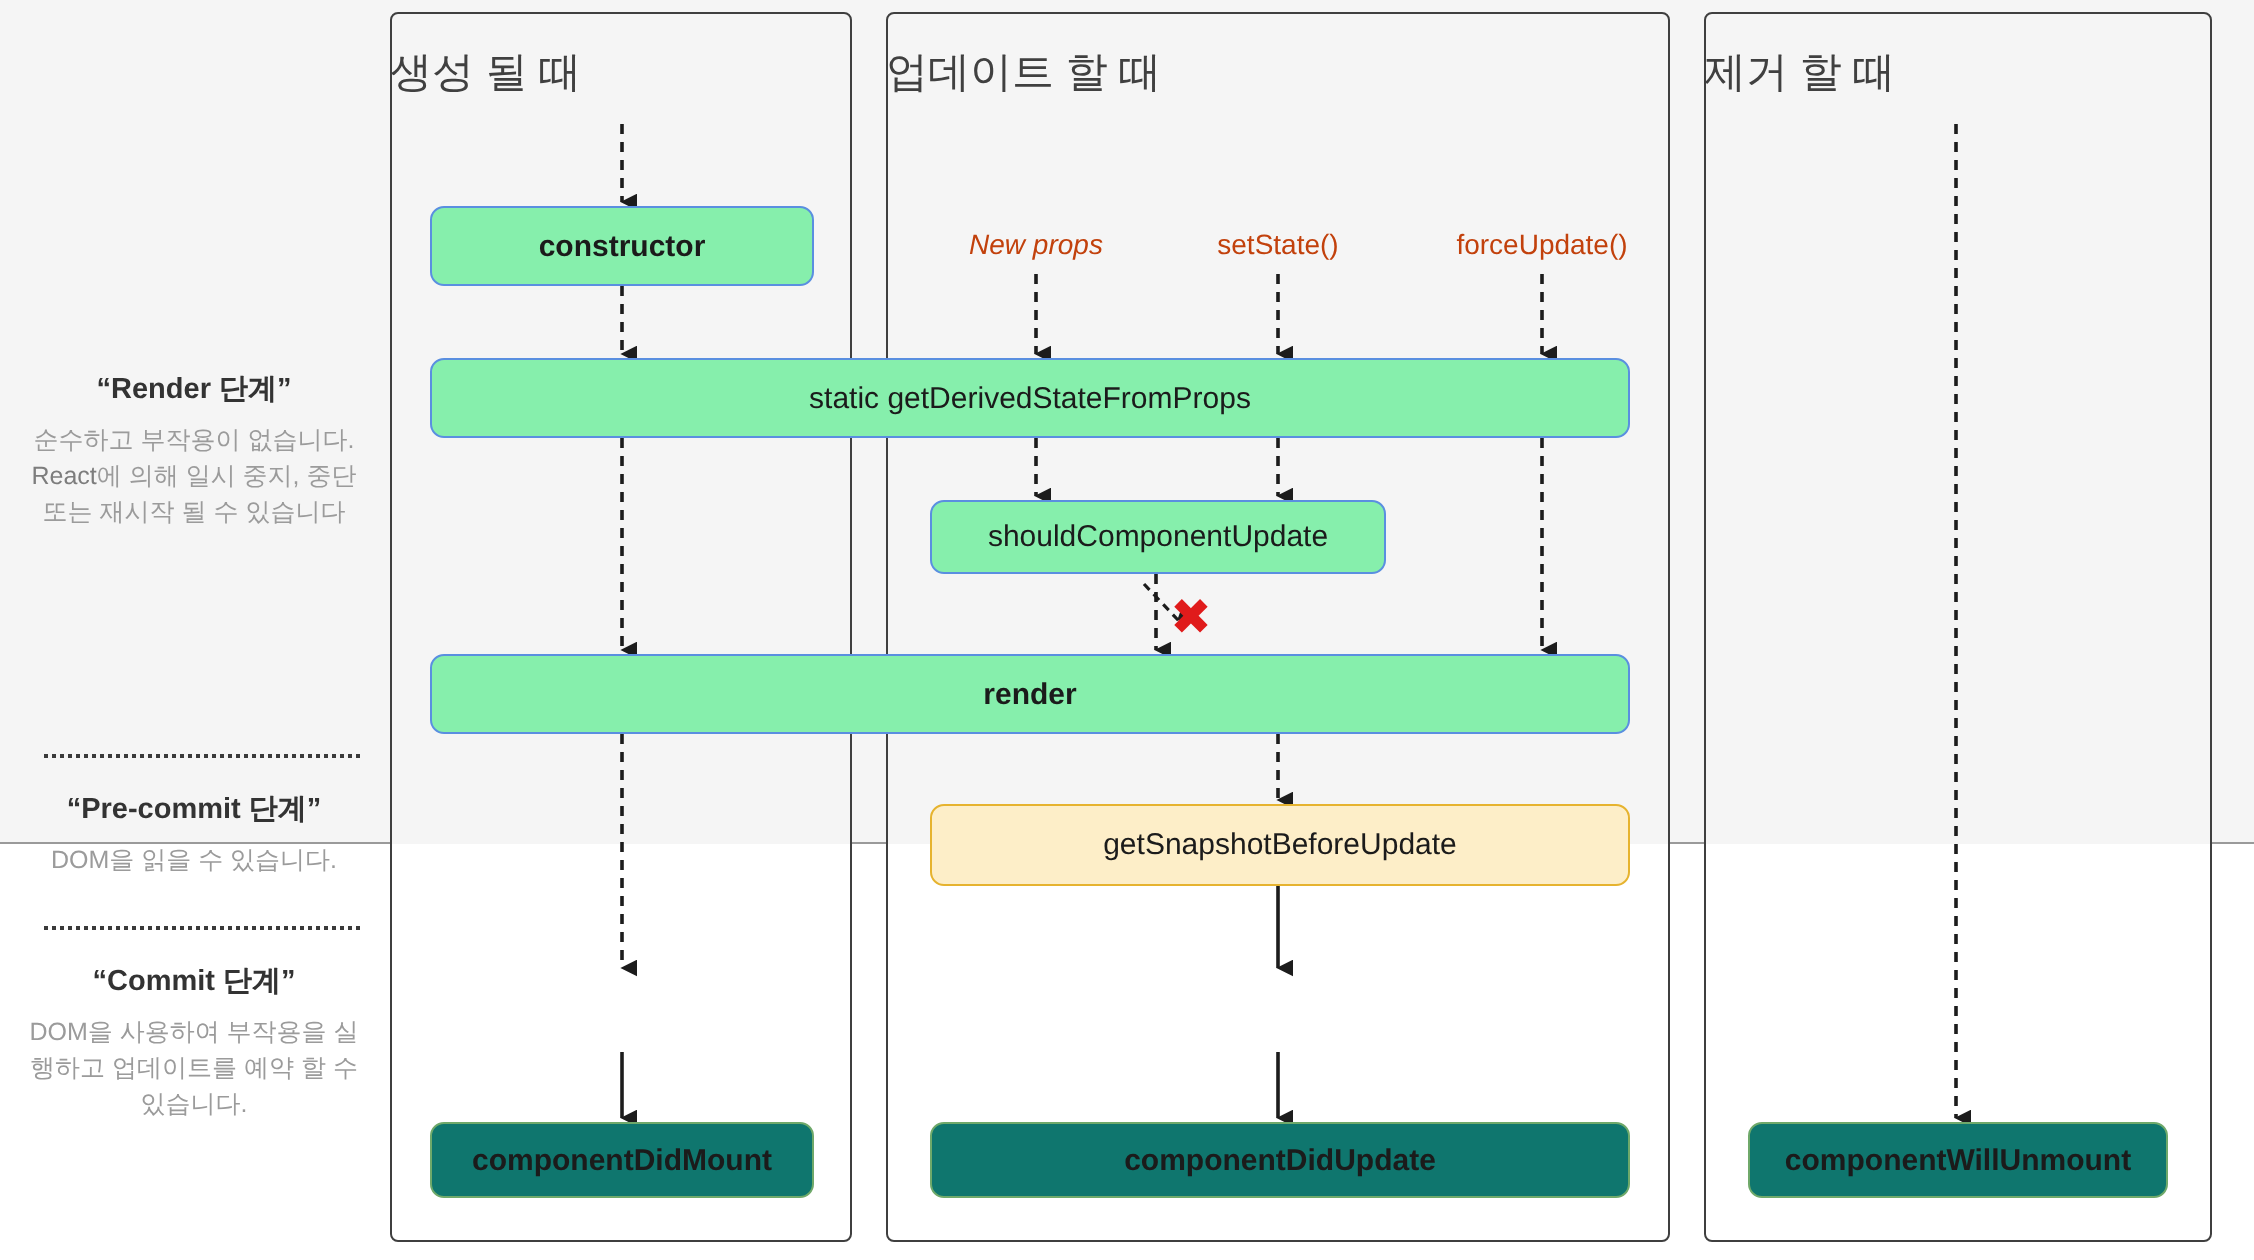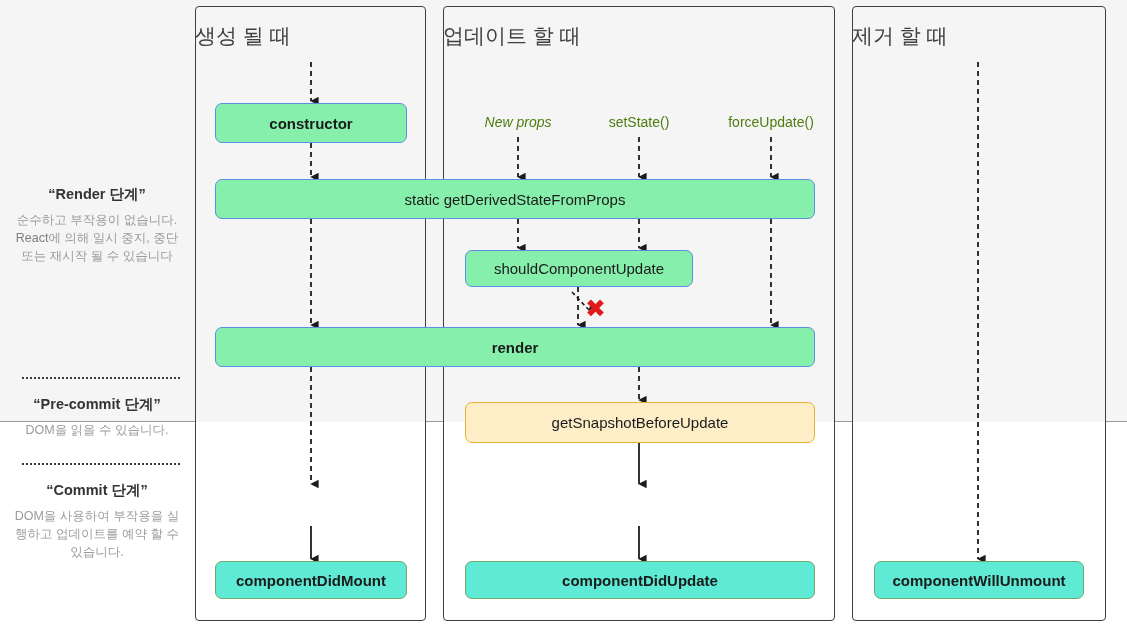--- a/index.html
+++ b/index.html
@@ -106,29 +106,29 @@
     display: flex;
     align-items: center;
     justify-content: center;
     font-size: 15px;
     color: #1b1b1b;
     text-align: center;
     white-space: nowrap;
   }
   .node.blue   { background: #86efac; border: 1px solid #5a8fe0; }
   .node.amber  { background: #fdeec8; border: 1px solid #e6b32f; }
-  .node.green  { background: #5eead4; border: 1px solid #6fa96a; }
+  .node.green  { background: #0f766e; border: 1px solid #6fa96a; }
   .node.bold   { font-weight: bold; }
   .node.italic { font-style: italic; }
 
   
   .trigger {
     position: absolute;
     font-size: 14px;
-    color: #4d7c0f;
+    color: #c2410c;
     text-align: center;
     white-space: nowrap;
   }
   .trigger.italic { font-style: italic; }
   svg.overlay {
     position: absolute;
     left: 0; top: 0;
     width: 1127px; height: 630px;
     pointer-events: none;
   }

